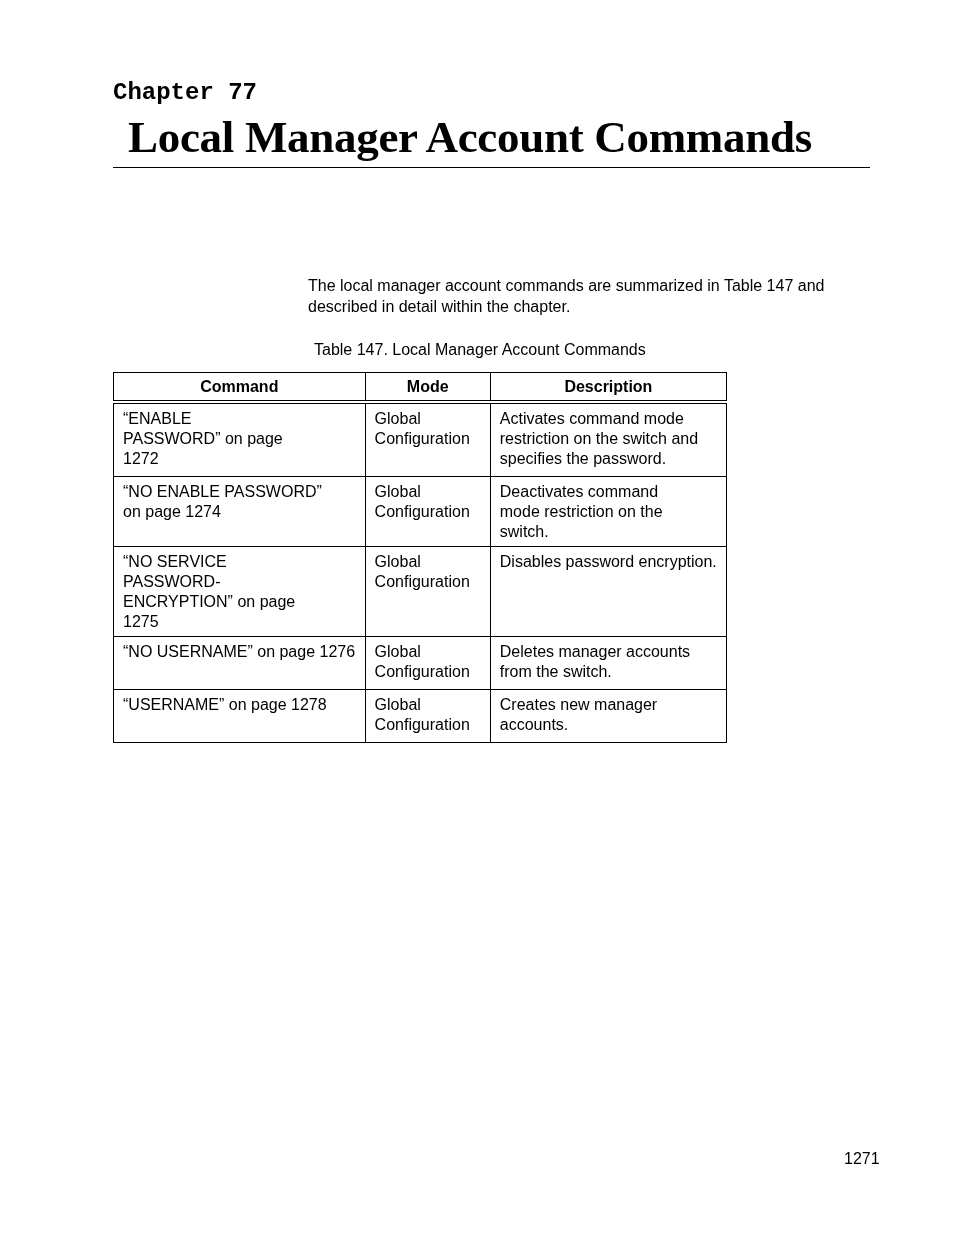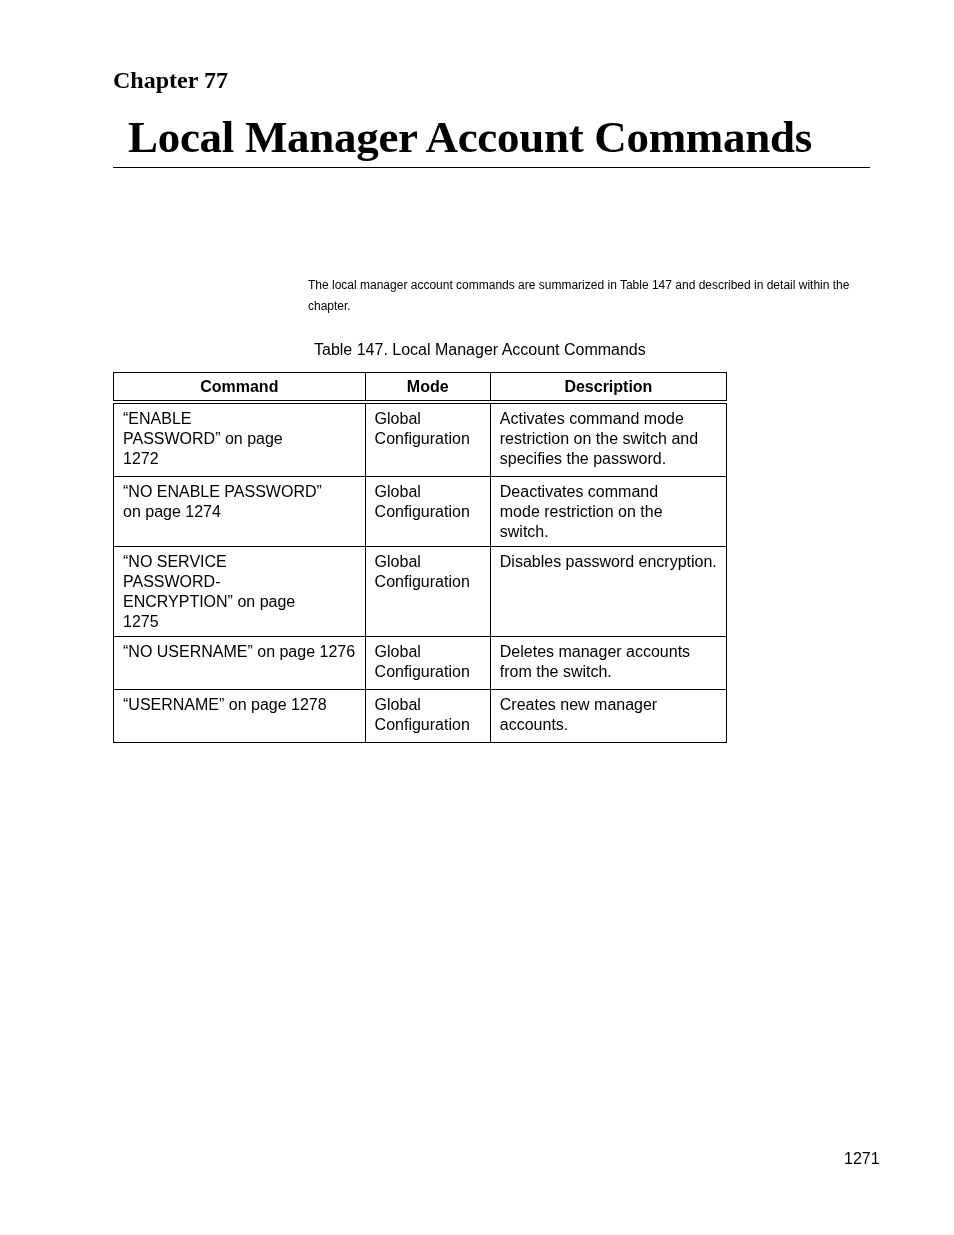--- a/index.html
+++ b/index.html
@@ -1,20 +1,20 @@
 <!DOCTYPE html>
 <html><head>
 <meta charset="utf-8">
 <style>
   html, body { margin:0; padding:0; background:#fff; }
   body { width:954px; height:1235px; position:relative; overflow:hidden; color:#000; }
-  .chapter-label { position:absolute; left:113px; top:67px; font-family:Liberation Serif, serif; font-weight:bold; font-size:24px; }
+  .chapter-label { position:absolute; left:113px; top:79px; font-family:Liberation Mono, monospace; font-weight:bold; font-size:24px; }
   .chapter-title { position:absolute; left:128px; top:111px; font-family:"Liberation Serif", serif; font-weight:bold; font-size:45px; white-space:nowrap; letter-spacing:-0.3px; }
   .title-rule { position:absolute; left:113px; top:167px; width:757px; height:0; border-top:1.5px solid #000; }
-  .intro { position:absolute; left:308px; top:275px; width:570px; font-family:"Liberation Sans", sans-serif; font-size:12px; line-height:21px; }
+  .intro { position:absolute; left:308px; top:275px; width:570px; font-family:"Liberation Sans", sans-serif; font-size:16px; line-height:21px; }
   .caption { position:absolute; left:314px; top:341px; font-family:"Liberation Sans", sans-serif; font-size:16px; }
   table { position:absolute; left:113px; top:372px; width:614px; border-collapse:collapse; font-family:"Liberation Sans", sans-serif; font-size:16px; line-height:20px; }
   th, td { border:1px solid #000; vertical-align:top; text-align:left; padding:5px 8px 4px 9px; }
   th { font-weight:bold; text-align:center; height:27px; vertical-align:middle; padding:0; }
   thead tr { border-bottom:4px double #000; }
   thead th { border-bottom:4px double #000; }
   .c1 { width:291px; } .c2 { width:122px; } .c3 { width:291px; }
   .page-num { position:absolute; left:844px; top:1150px; font-family:"Liberation Sans", sans-serif; font-size:16px; }
 </style>
 </head>

